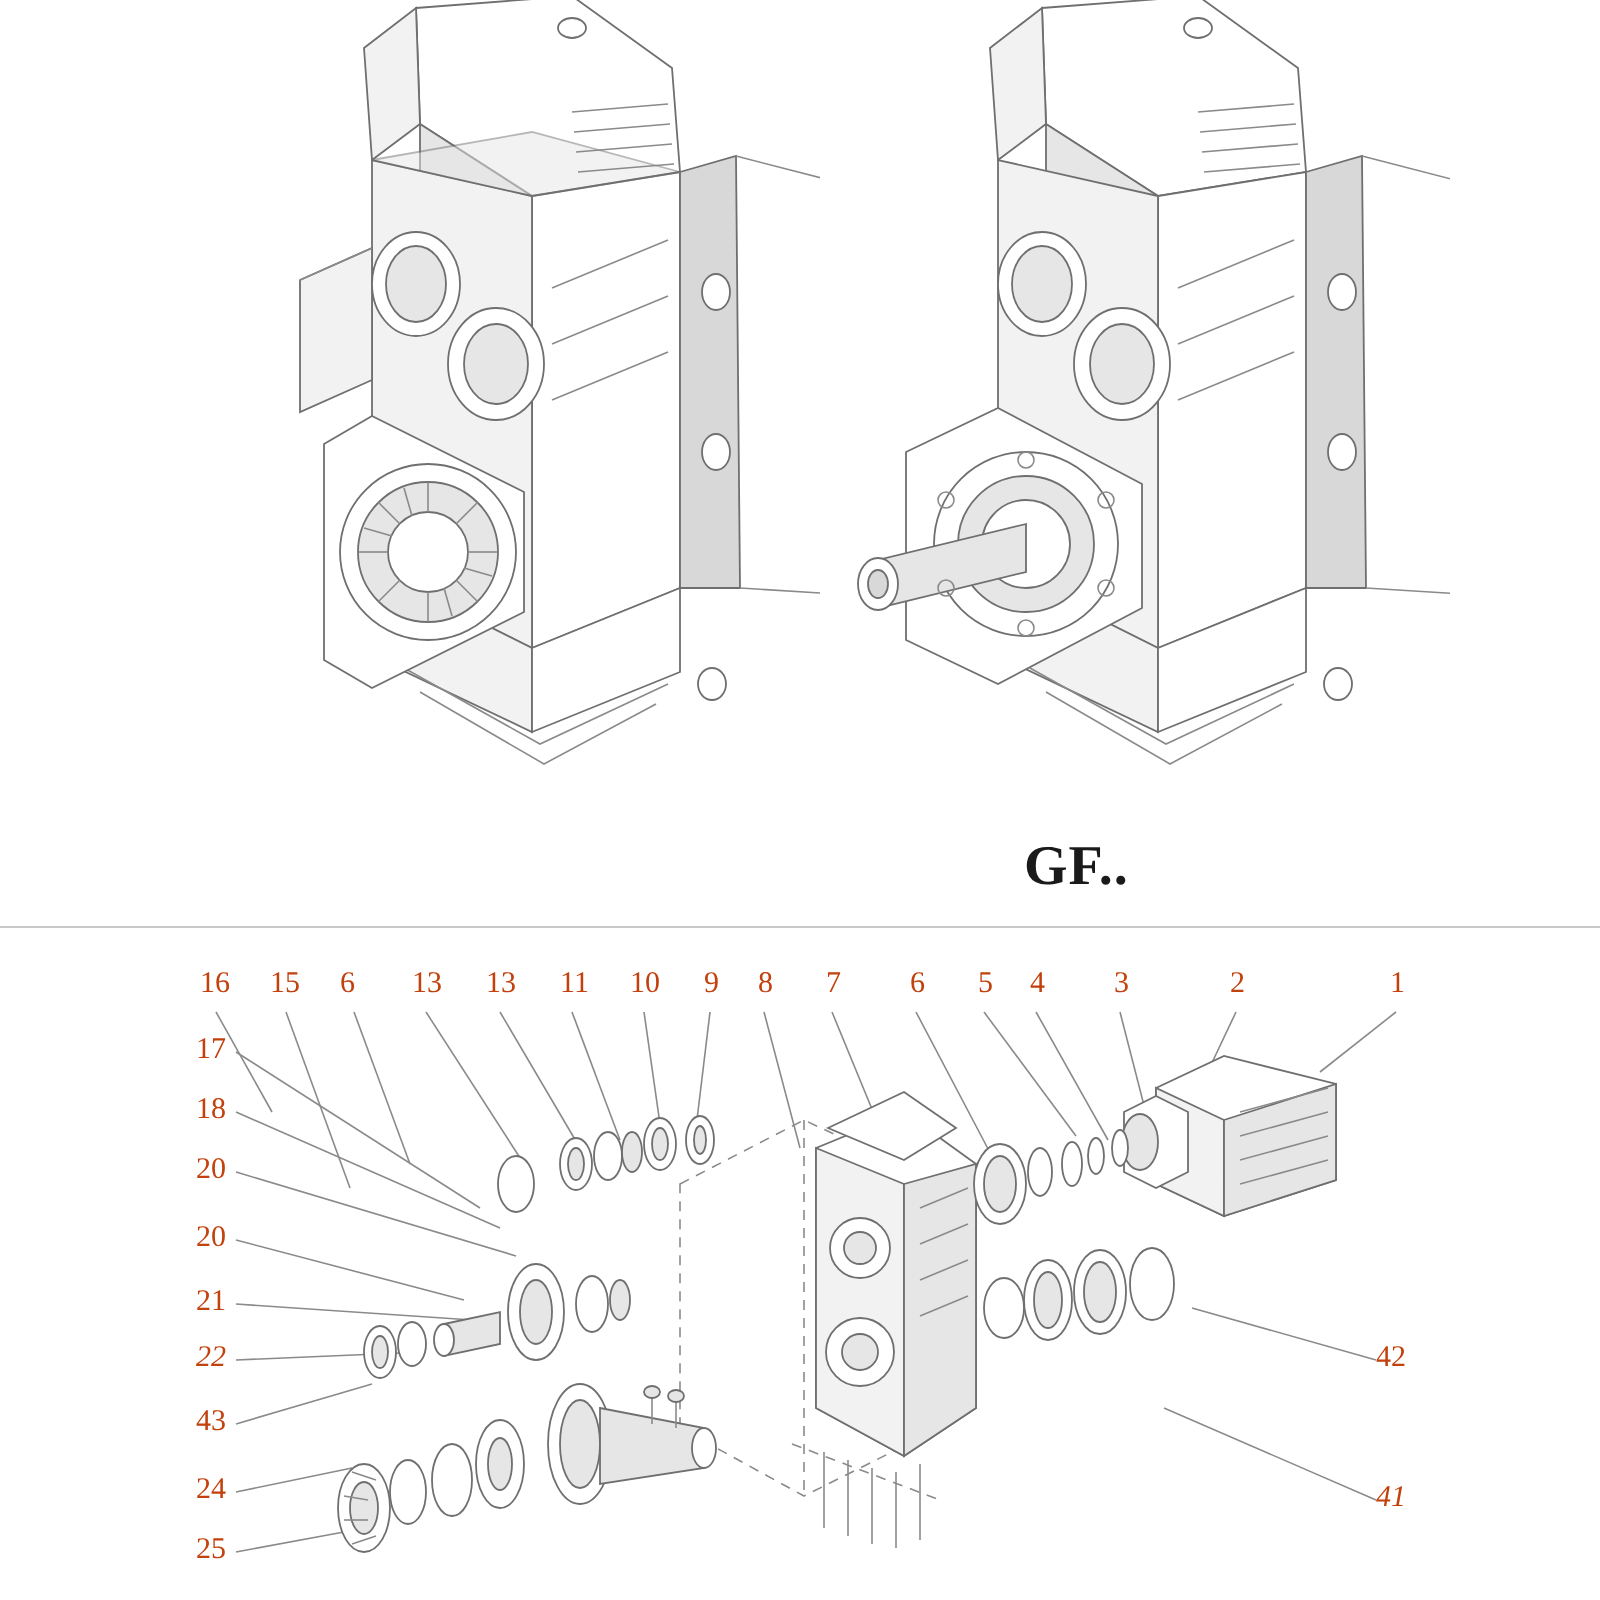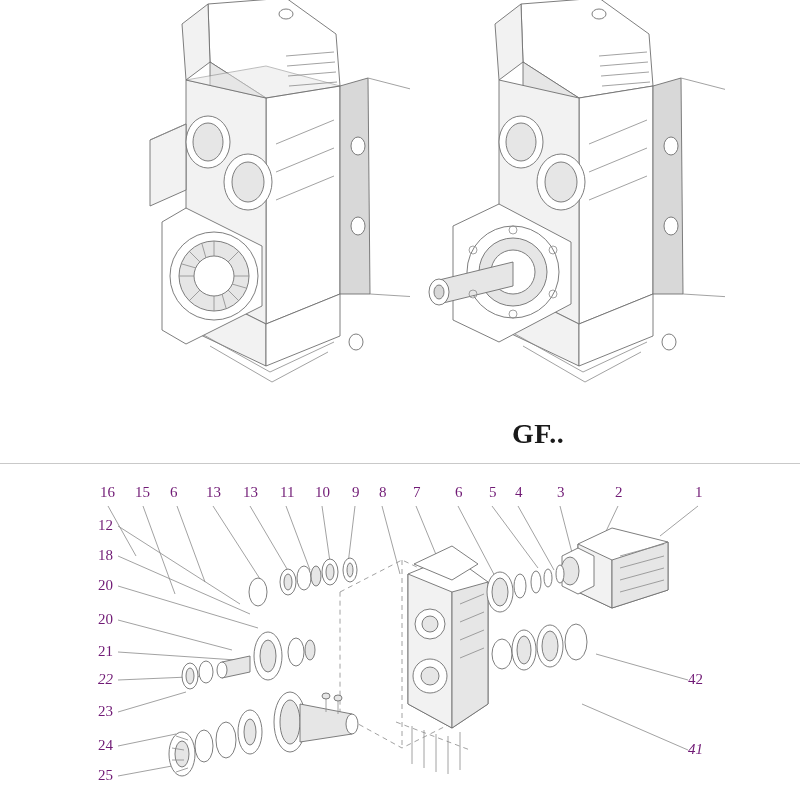--- a/index.html
+++ b/index.html
@@ -35,21 +35,21 @@
     background:#c9c9c9;
   }
 
   
   .exploded-section{position:absolute;left:0;top:464px;width:800px;height:336px;overflow:hidden;}
 
   .num{
     position:absolute;
     font-family:"Liberation Serif", serif;
     font-size:15px;
-    color:#701a75;
+    color:#c2410c;
     white-space:nowrap;
   }
 
   svg{display:block;}
   .ln{stroke:#6f6f6f;stroke-width:0.9;fill:none;}
   .ln2{stroke:#8a8a8a;stroke-width:0.8;fill:none;}
   .dash{stroke:#8a8a8a;stroke-width:0.8;fill:none;stroke-dasharray:5 4;}
   .fillw{fill:#ffffff;}
   .fillg{fill:#f2f2f2;}
   .fillgg{fill:#e6e6e6;}
@@ -349,27 +349,27 @@
     <div class="num" style="left:352px;top:20px;">9</div>
     <div class="num" style="left:379px;top:20px;">8</div>
     <div class="num" style="left:413px;top:20px;">7</div>
     <div class="num" style="left:455px;top:20px;">6</div>
     <div class="num" style="left:489px;top:20px;">5</div>
     <div class="num" style="left:515px;top:20px;">4</div>
     <div class="num" style="left:557px;top:20px;">3</div>
     <div class="num" style="left:615px;top:20px;">2</div>
     <div class="num" style="left:695px;top:20px;">1</div>
 
-    <div class="num" style="left:98px;top:53px;">12</div>
+    <div class="num" style="left:98px;top:53px;">17</div>
     <div class="num" style="left:98px;top:83px;">18</div>
     <div class="num" style="left:98px;top:113px;">20</div>
     <div class="num" style="left:98px;top:147px;">20</div>
     <div class="num" style="left:98px;top:179px;">21</div>
     <div class="num" style="left:98px;top:207px;font-style:italic;">22</div>
-    <div class="num" style="left:98px;top:239px;">23</div>
+    <div class="num" style="left:98px;top:239px;">43</div>
     <div class="num" style="left:98px;top:273px;">24</div>
     <div class="num" style="left:98px;top:303px;">25</div>
 
     <div class="num" style="left:688px;top:207px;">42</div>
     <div class="num" style="left:688px;top:277px;font-style:italic;">41</div>
   </div>
 
 </div>
 
 </body></html>

